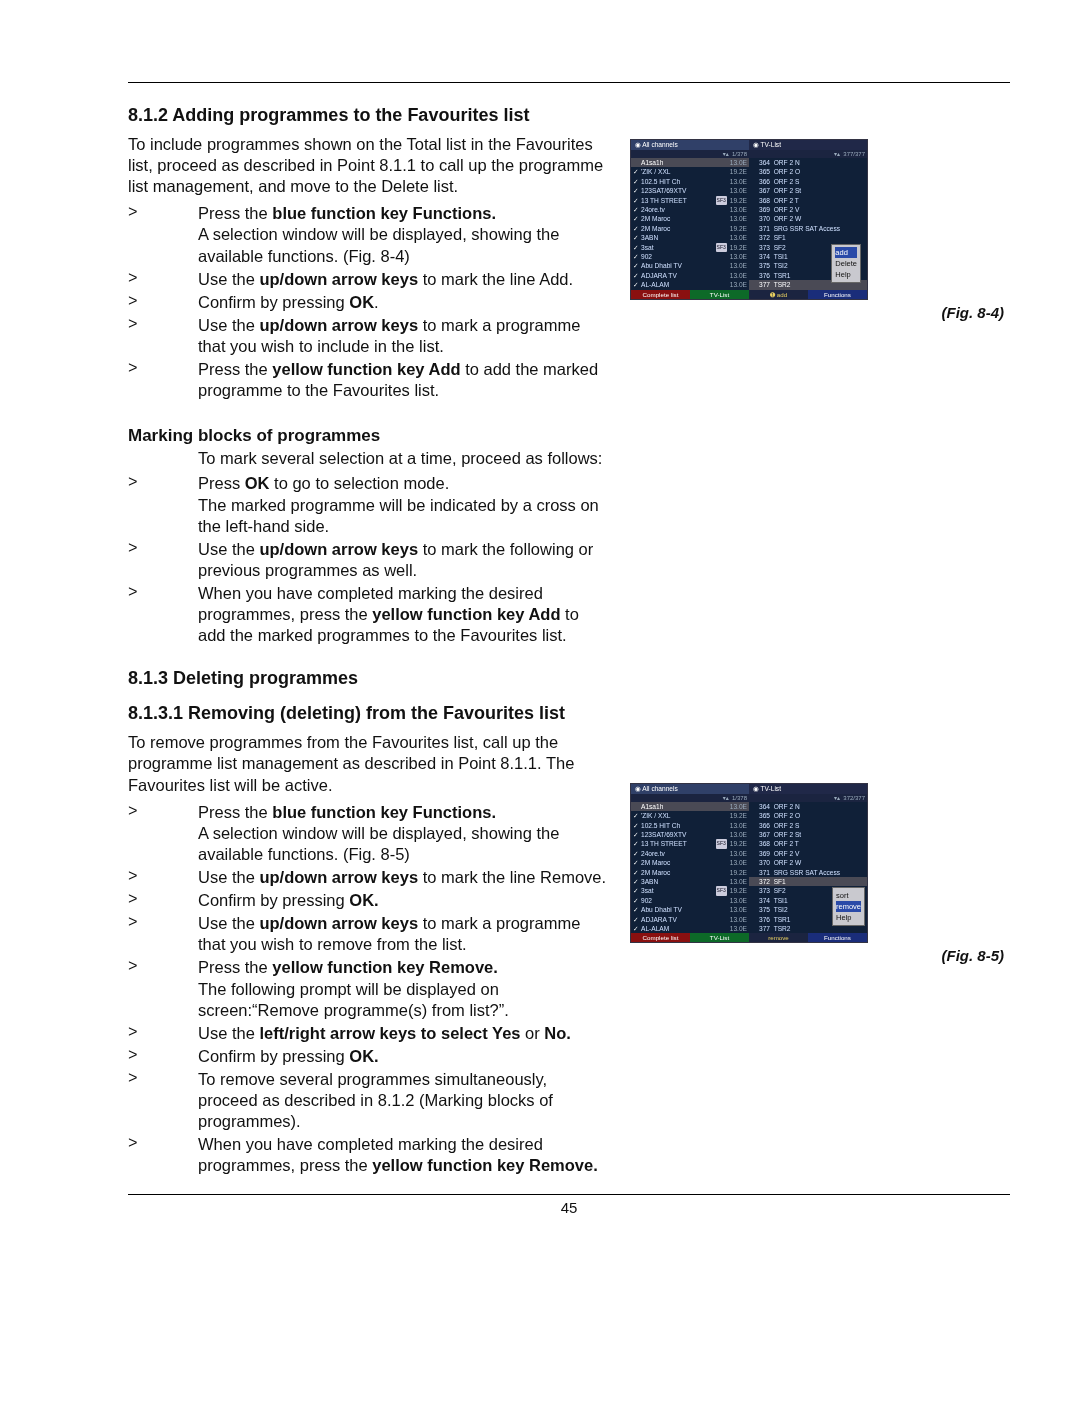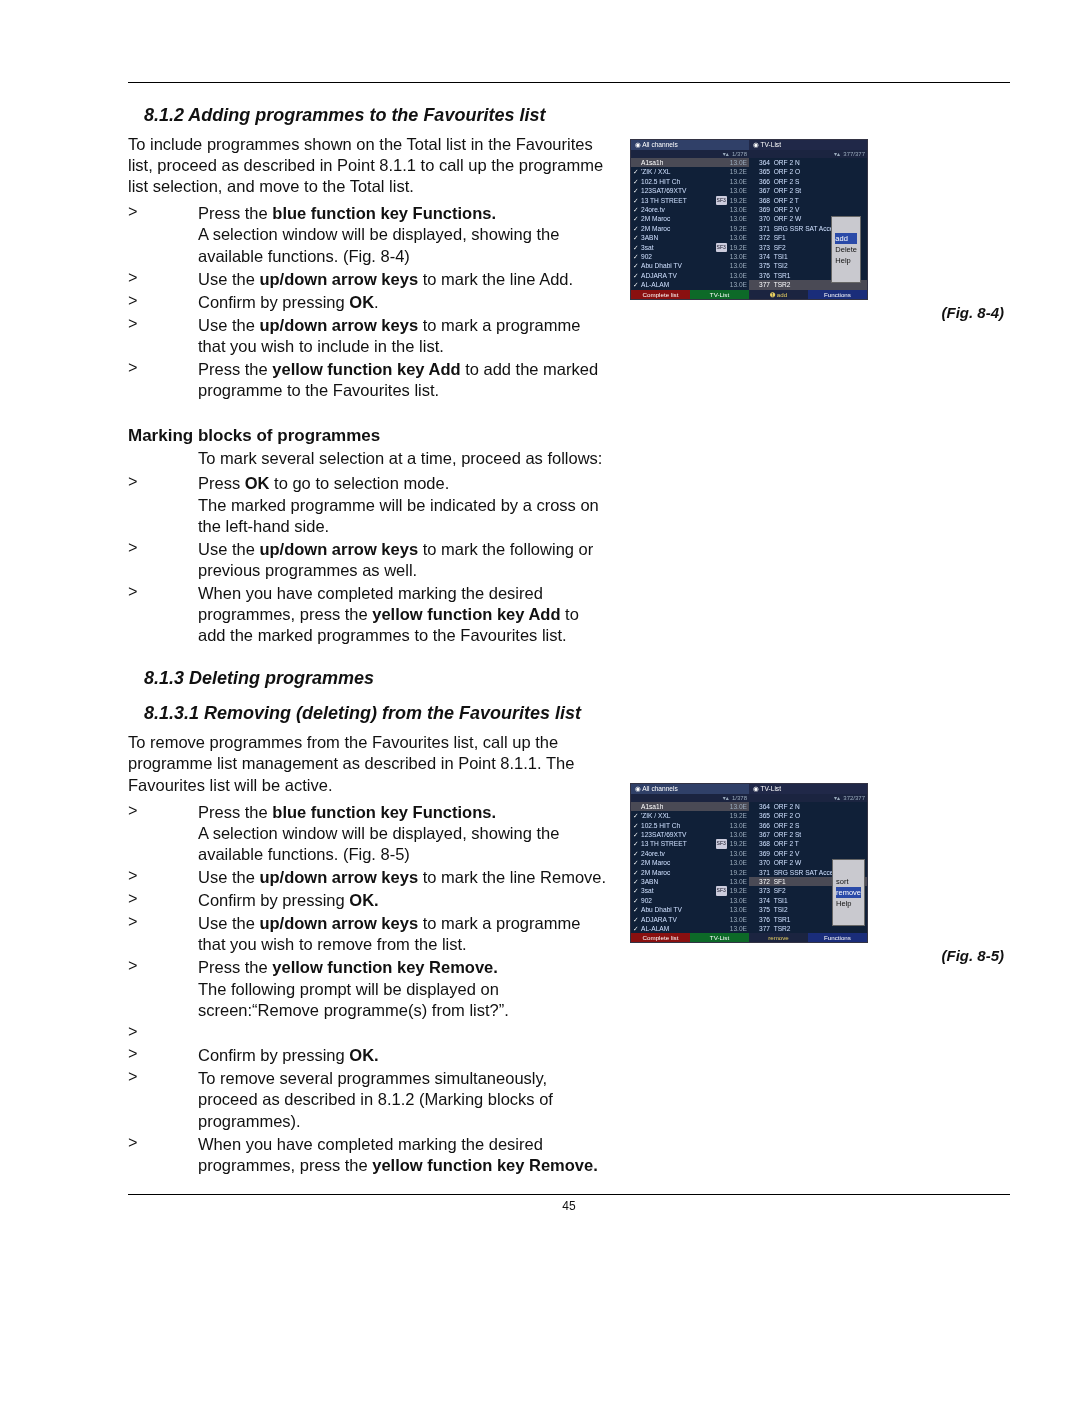--- a/index.html
+++ b/index.html
@@ -29,22 +29,21 @@
   .left {
     flex: 0 0 480px;
   }
   .right {
     flex: 1 1 auto;
     padding-top: 34px;
   }
   h3.sec {
     font-size: 18px;
     font-weight: bold;
-    margin: 0 0 8px 16px;
-    font-style: italic;
+    margin: 0 0 8px 0;
   }
   h3.sec.sp { margin-top: 22px; }
   .p {
     font-size: 16.5px;
     line-height: 1.28;
     margin: 0 0 6px 0;
   }
   .subh {
     font-size: 17px;
     font-weight: bold;
@@ -77,21 +76,21 @@
 
   .cap {
     font-style: italic;
     font-size: 15px;
     text-align: right;
     margin: 4px 6px 0 0;
     font-weight: bold;
   }
   .pgnum {
     text-align: center;
-    font-size: 12px;
+    font-size: 15px;
     margin-top: 4px;
   }
 
   
   .shot {
     width: 236px;
     background: #102038;
     border: 1px solid #334;
     font-size: 6.6px;
     color: #cfe0ff;
@@ -141,21 +140,21 @@
     padding:0 1px;
     margin-right:1px;
     border-radius:1px;
   }
   .shot .menu {
     position:absolute;
     background:#c9c9cf;
     color:#111;
     font-size:7.5px;
     line-height:11px;
-    padding:16px 3px;
+    padding:2px 3px;
     border:1px solid #666;
   }
   .shot .menu div.hi { background:#2a4aa8; color:#fff; }
   .shot .footer {
     display:flex;
     font-size:6.2px;
   }
   .shot .footer > div {
     flex:1;
     text-align:center;
@@ -173,21 +172,21 @@
 
 <div class="page">
 
   <hr class="hr-top">
 
   <div class="cols">
 
     <div class="left">
 
       <h3 class="sec">8.1.2 Adding programmes to the Favourites list</h3>
-      <p class="p">To include programmes shown on the Total list in the Favourites list, proceed as described in Point 8.1.1 to call up the programme list selection, and move to the Total list.</p>
+      <p class="p">To include programmes shown on the Total list in the Favourites list, proceed as described in Point 8.1.1 to call up the programme list management, and move to the Delete list.</p>
       <div id="list1">
           <div class="li">
             <span class="gt">&gt;</span>
             <span class="sp"></span>
             <span class="txt">Press the <b>blue function key Functions.</b><br>A selection window will be displayed, showing the available functions. (Fig. 8-4)</span>
           </div>
           <div class="li">
             <span class="gt">&gt;</span>
             <span class="sp"></span>
             <span class="txt">Use the <b>up/down arrow keys</b> to mark the line Add.</span>
@@ -254,20 +253,21 @@
             <span class="txt">Use the <b>up/down arrow keys</b> to mark a programme that you wish to remove from the list.</span>
           </div>
           <div class="li">
             <span class="gt">&gt;</span>
             <span class="sp"></span>
             <span class="txt">Press the <b>yellow function key Remove.</b><br>The following prompt will be displayed on screen:“Remove programme(s) from list?”.</span>
           </div>
           <div class="li">
             <span class="gt">&gt;</span>
             <span class="sp"></span>
+            <span class="txt">Use the <b>left/right arrow keys to select Yes</b> or <b>No.</b></span>
           </div>
           <div class="li">
             <span class="gt">&gt;</span>
             <span class="sp"></span>
             <span class="txt">Confirm by pressing <b>OK.</b></span>
           </div>
           <div class="li">
             <span class="gt">&gt;</span>
             <span class="sp"></span>
             <span class="txt">To remove several programmes simultaneously, proceed as described in 8.1.2 (Marking blocks of programmes).</span>

